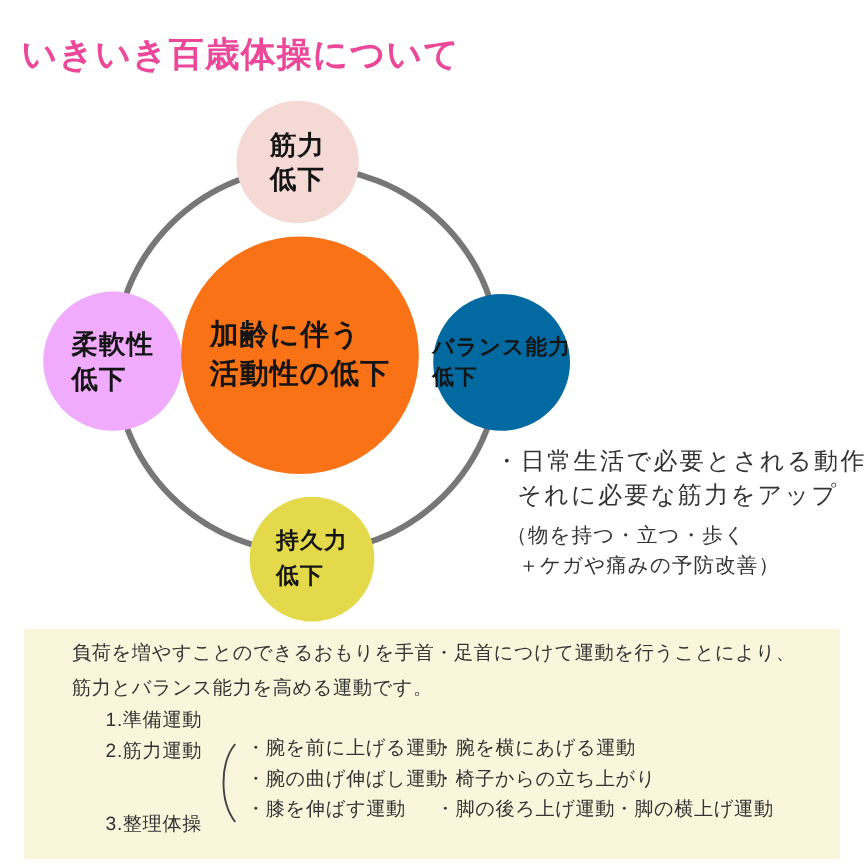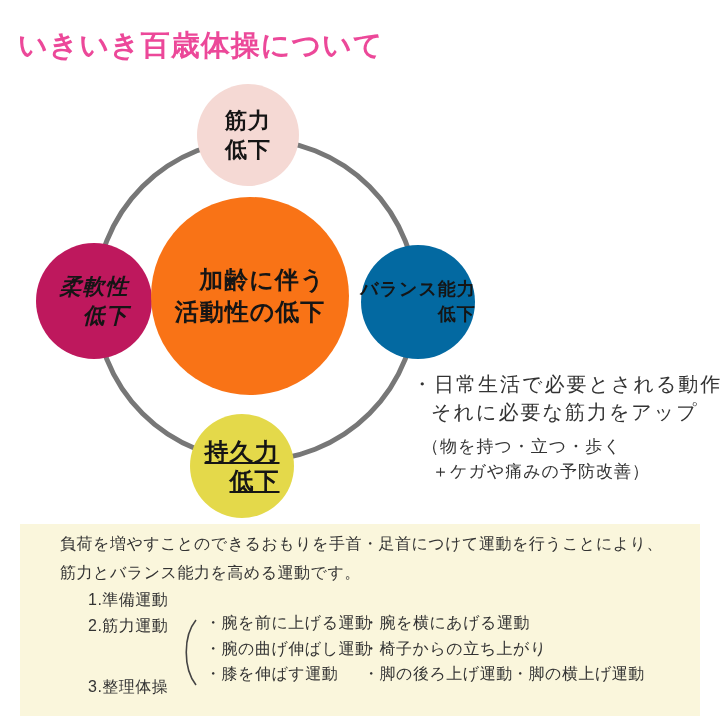--- a/index.html
+++ b/index.html
@@ -32,21 +32,21 @@
     height: 326px;
     border: 5px solid #777777;
     border-radius: 50%;
   }
   .circle {
     position: absolute;
     border-radius: 50%;
     display: flex;
     align-items: center;
     justify-content: center;
-    text-align: right;
+    text-align: left;
     font-weight: 700;
     color: #151515;
   }
   .circle .lbl { display: block; white-space: nowrap; }
   .c-center {
     left: 151px; top: 197px; width: 198px; height: 198px;
     font-size: 24px; line-height: 32px; letter-spacing: 1px;
   }
   .c-top {
     left: 197px; top: 84px; width: 102px; height: 102px;
@@ -54,22 +54,22 @@
   }
   .c-left {
     left: 36px; top: 243px; width: 116px; height: 116px;
     font-size: 22px; line-height: 29px; letter-spacing: 1px;
   }
   .c-right {
     left: 361px; top: 245px; width: 114px; height: 114px;
     font-size: 18px; line-height: 25px; letter-spacing: 1px;
   }
   .c-bottom {
-    left: 190px; top: 414px; width: 104px; height: 104px;
-    font-size: 24px; line-height: 29px; letter-spacing: 1px; text-decoration: underline;
+    left: 208px; top: 414px; width: 104px; height: 104px;
+    font-size: 19px; line-height: 29px; letter-spacing: 1px;
   }
   
   .notes { position: absolute; font-size: 20px; letter-spacing: 2px; color: #333; }
   .notes p { position: absolute; white-space: nowrap; }
   .notes-top { left: 412px; top: 138px; width: 300px; height: 90px; }
   .notes-top .l1 { top: 0; left: 0; }
   .notes-top .l2 { top: 31px; left: 0; }
   .notes-top .l3 { top: 61px; left: 42px; font-size: 18px; letter-spacing: 1px; }
   .notes-bottom { left: 412px; top: 371px; width: 300px; height: 120px; }
   .notes-bottom .l1 { top: 0; left: 0; }
@@ -110,21 +110,21 @@
   <div>
     <div class="ring" style="border-color: rgb(119, 119, 119);"></div>
 
     <div class="circle c-top" style="background-color: rgb(245, 217, 212);">
       <div>
         <span class="lbl">筋力</span>
         <span class="lbl">低下</span>
       </div>
     </div>
 
-    <div class="circle c-left" style="background-color: #be185d; font-style: italic;">
+    <div class="circle c-left" style="background-color: #f0abfc;">
       <div>
         <span class="lbl">柔軟性</span>
         <span class="lbl">低下</span>
       </div>
     </div>
 
     <div class="circle c-right" style="background-color: #0369a1;">
       <div>
         <span class="lbl">バランス能力</span>
         <span class="lbl">低下</span>

